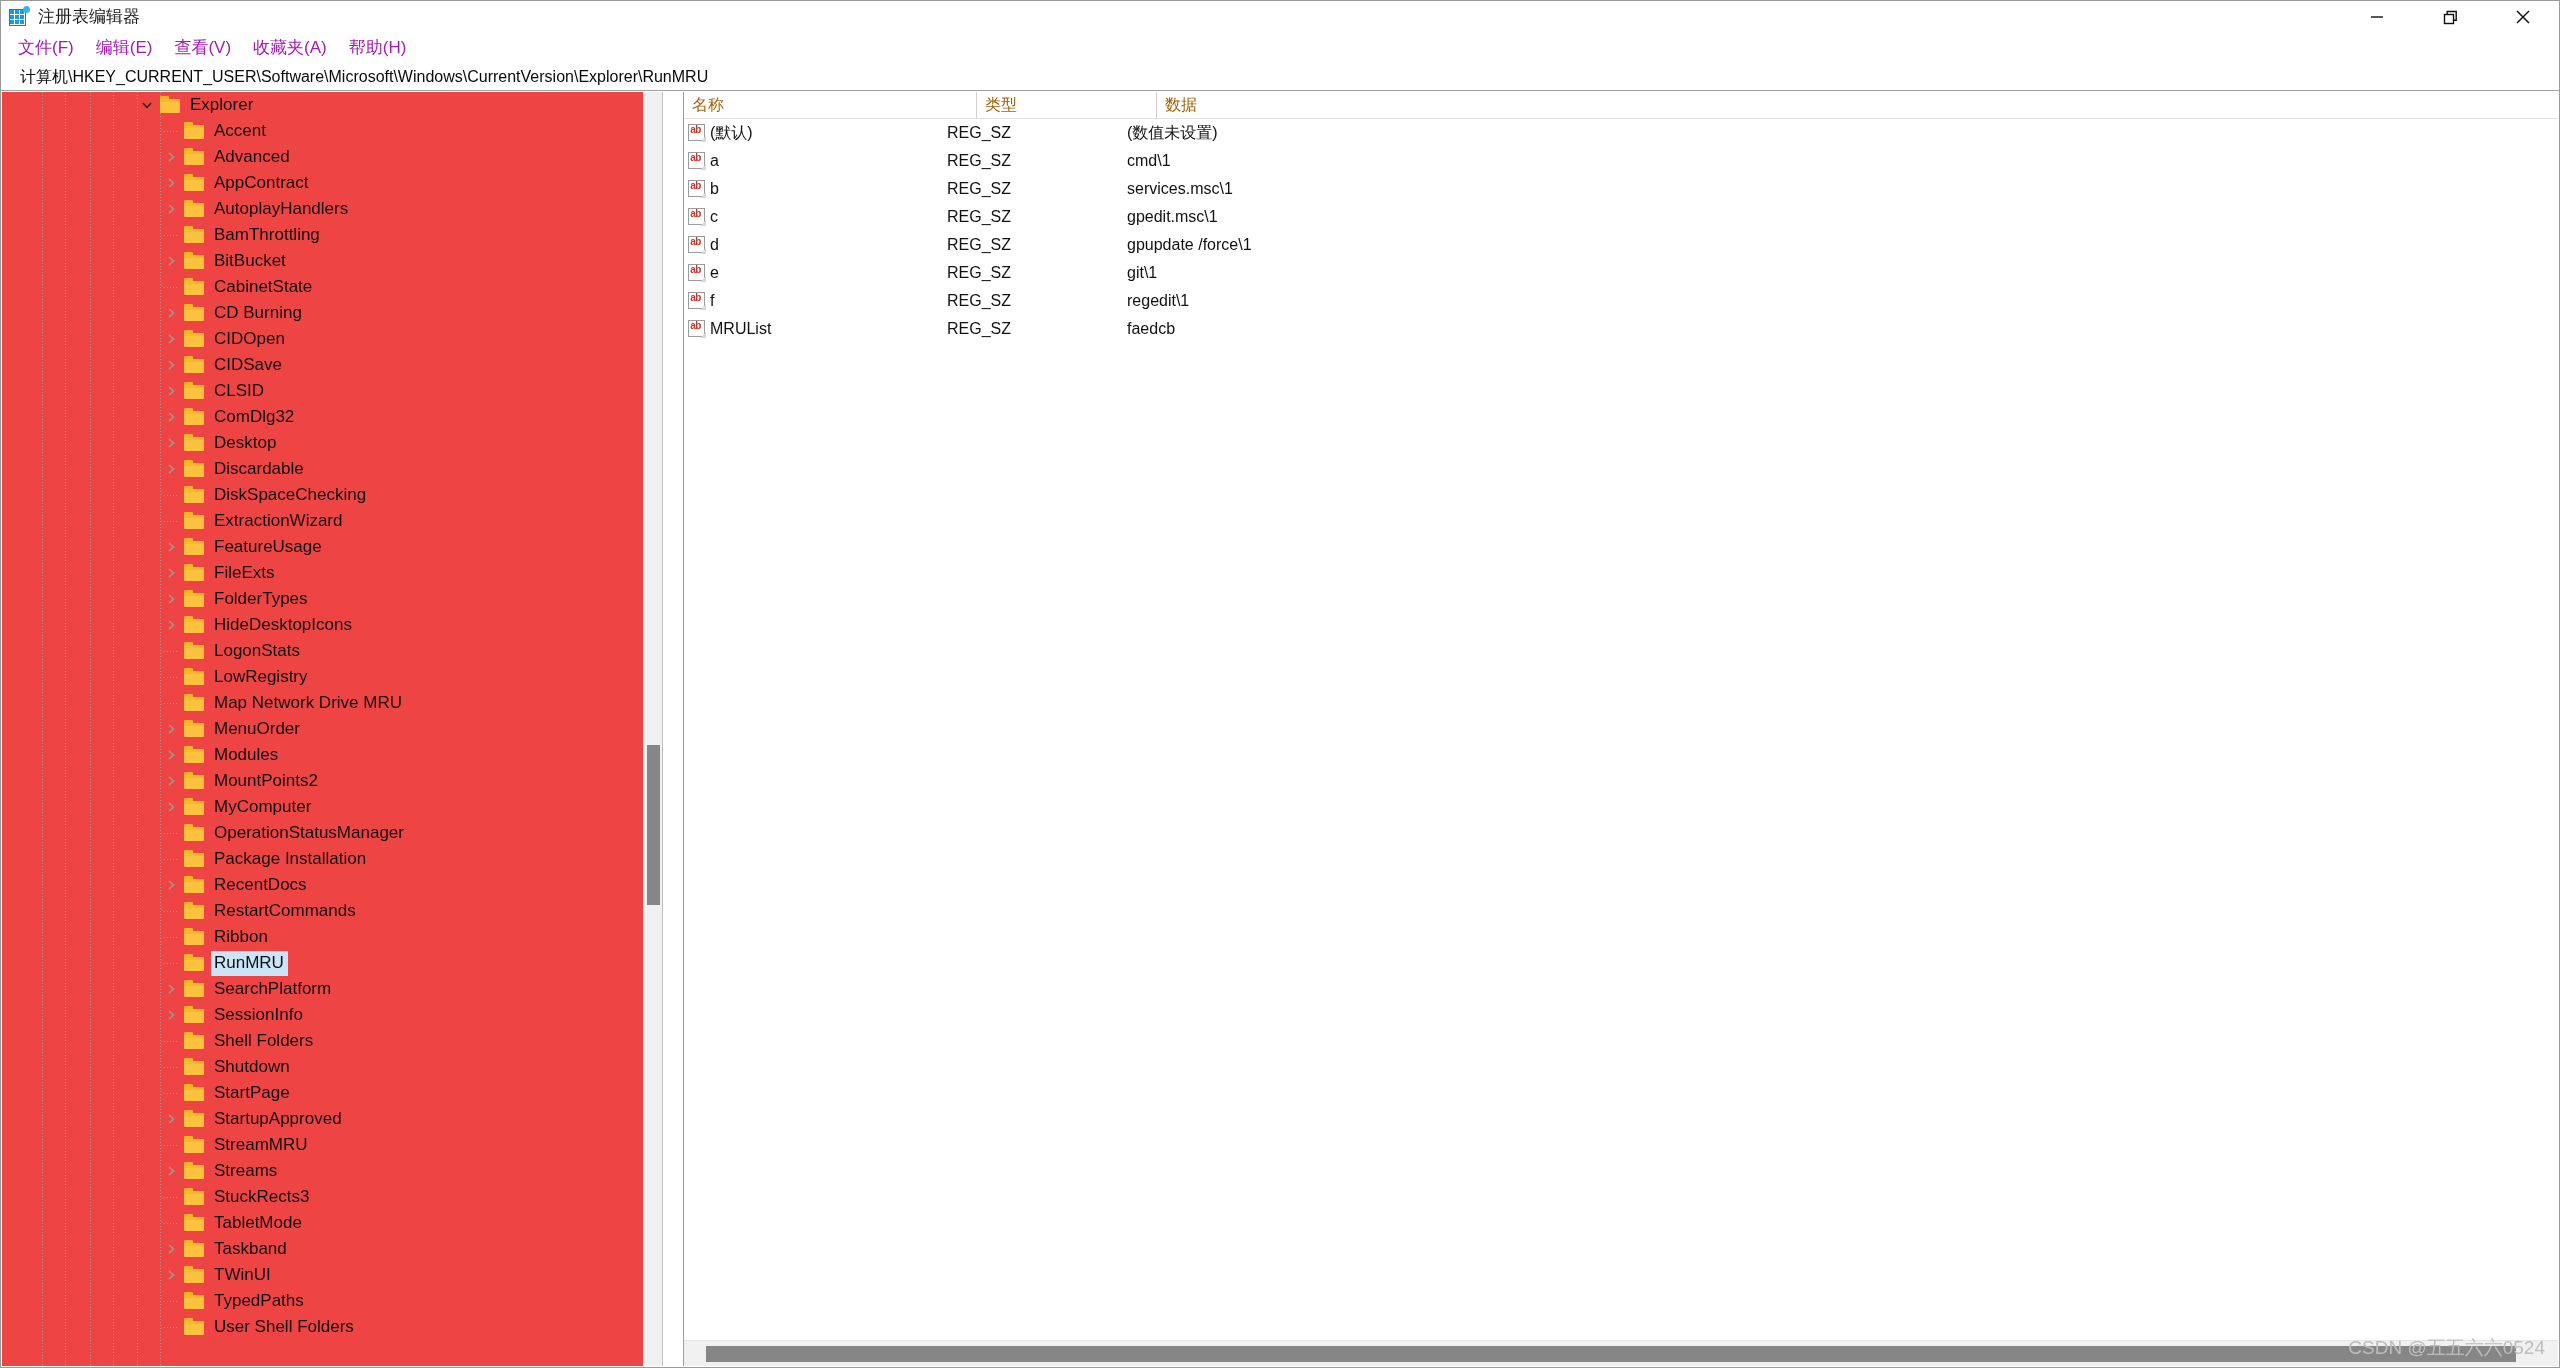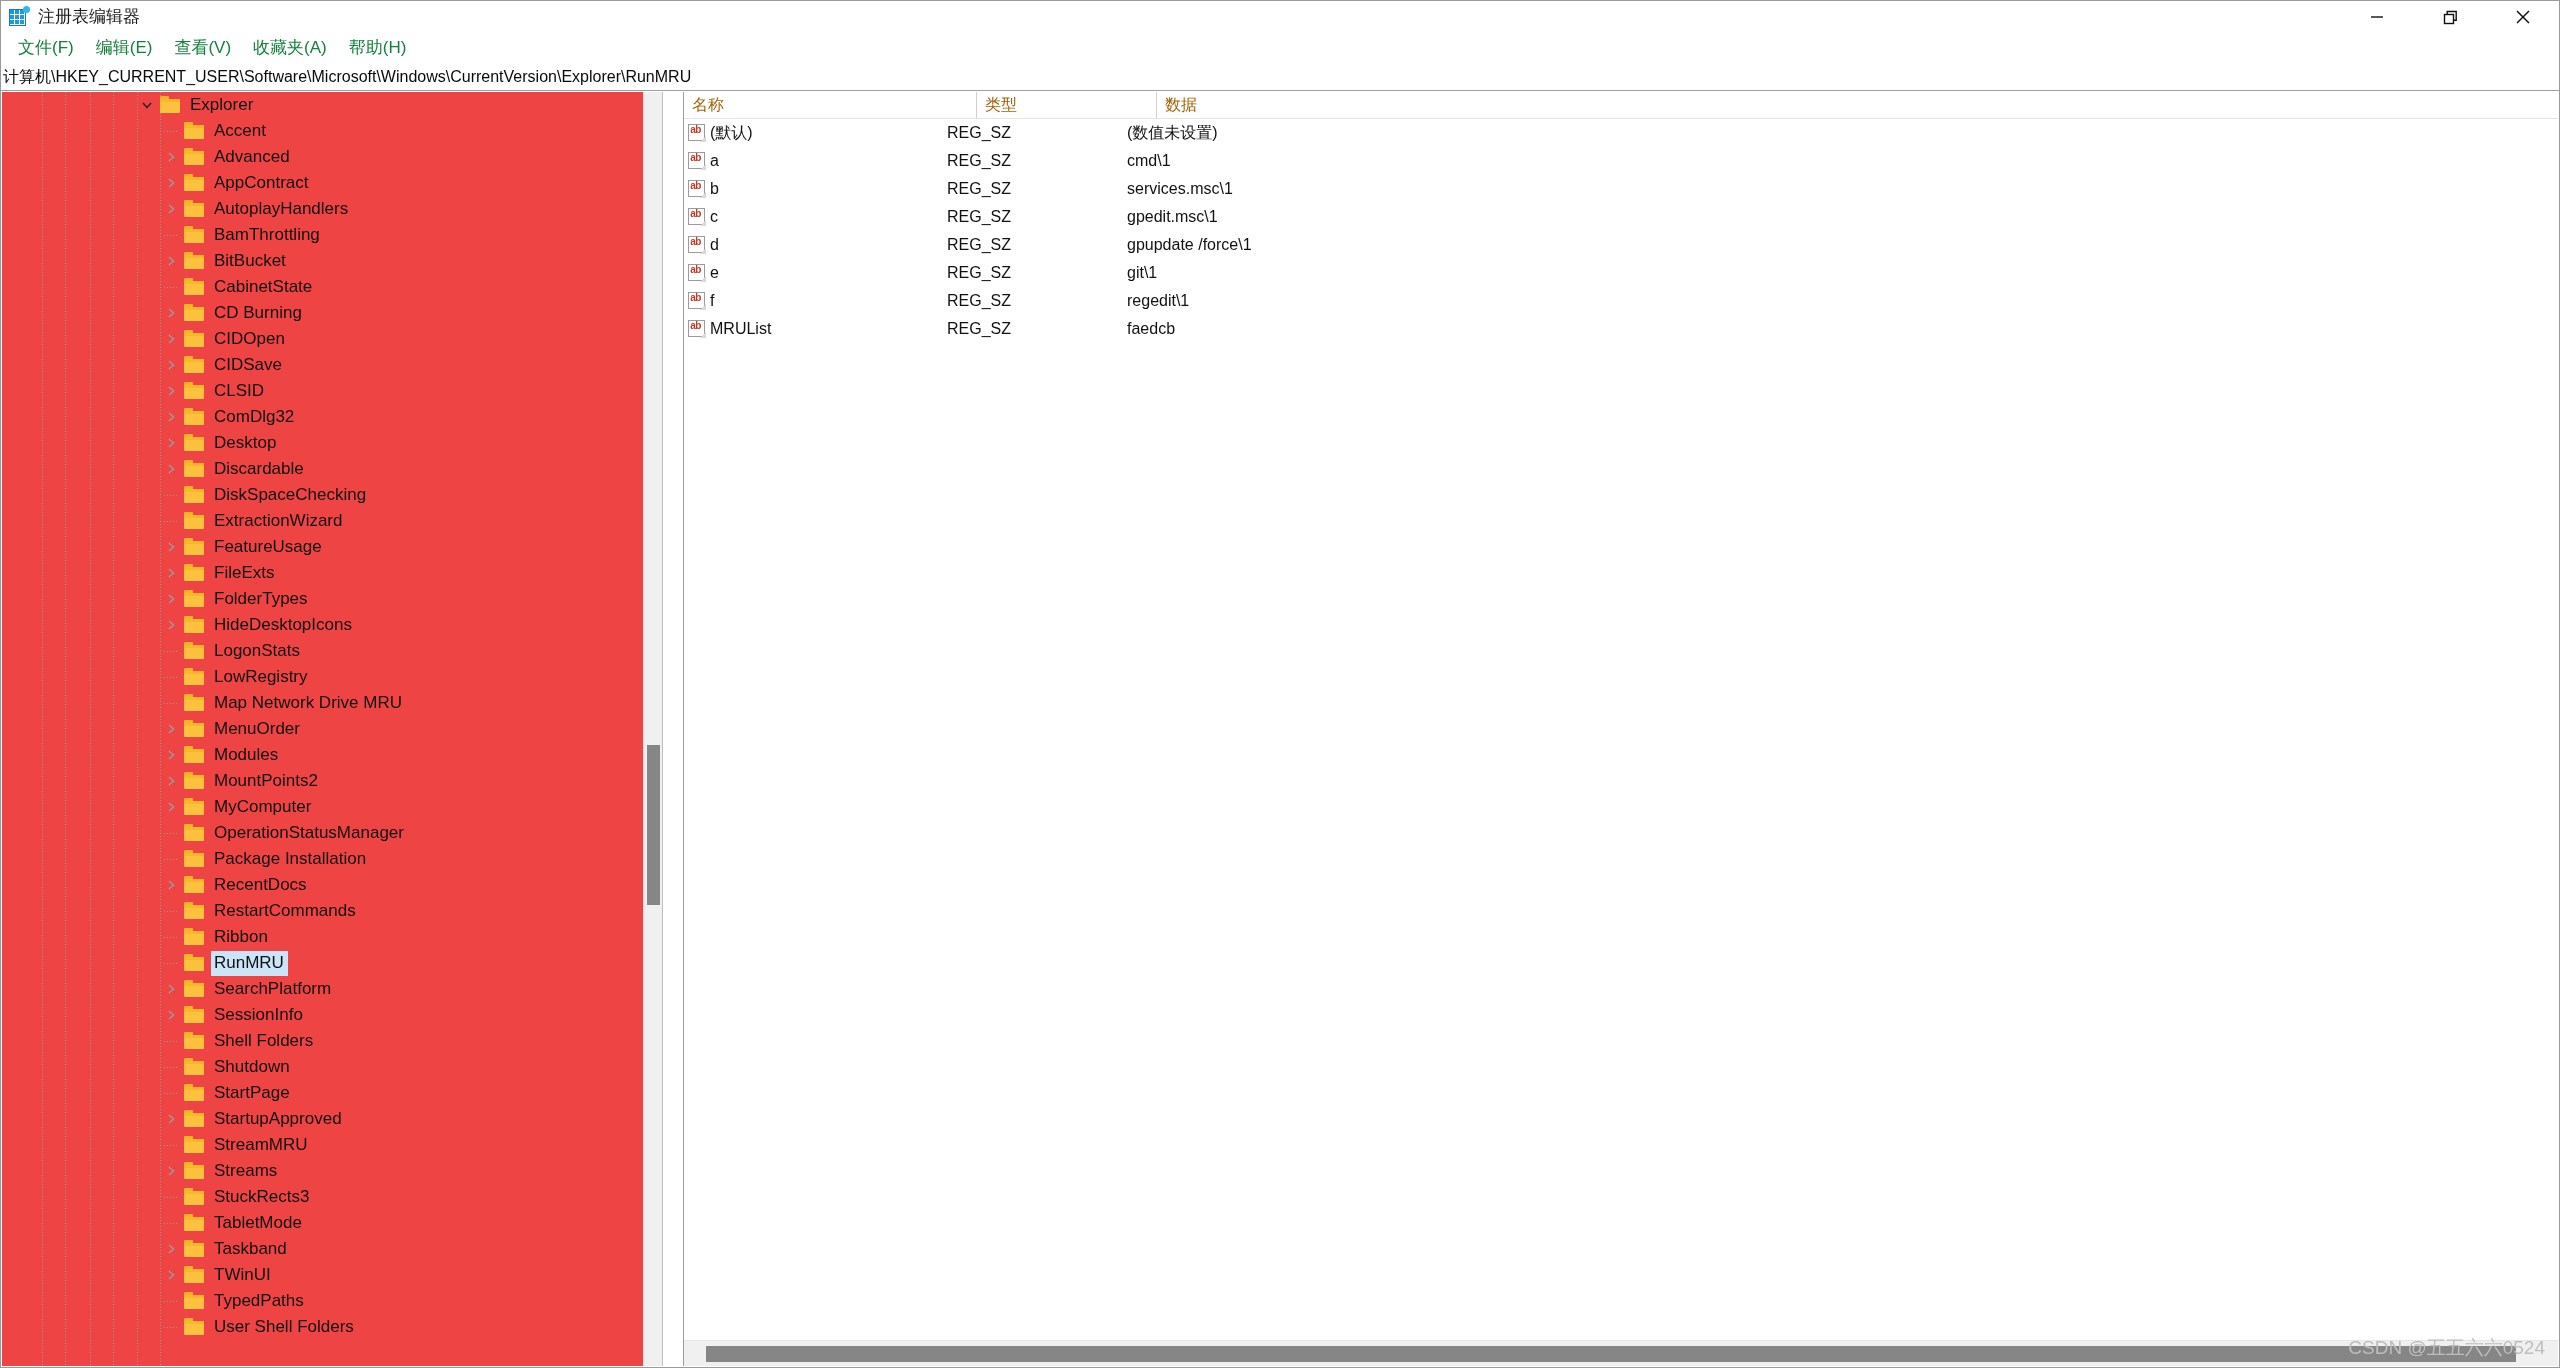--- a/index.html
+++ b/index.html
@@ -85,42 +85,42 @@
     width: 100%;
     height: 30px;
     background: #ffffff;
     display: flex;
     align-items: center;
     padding-left: 7px;
     box-sizing: border-box;
   }
   .menu-item {
     font-size: 17px;
-    color: #15803d;
+    color: #a21caf;
     padding: 2px 12px 2px 10px;
     white-space: nowrap;
     line-height: 22px;
   }
 
   
   .addressbar {
     position: absolute;
     left: 0; top: 62px;
     width: 100%;
     height: 28px;
     background: #ffffff;
     border-bottom: 1px solid #a0a0a0;
     box-sizing: border-box;
     display: flex;
     align-items: center;
   }
   .address-text {
     font-size: 16px;
     color: #0a0a0a;
-    padding-left: 2px;
+    padding-left: 19px;
     white-space: nowrap;
     line-height: 20px;
   }
 
   
   .pane-left {
     position: absolute;
     left: 1px;
     top: 91px;
     width: 660px;

